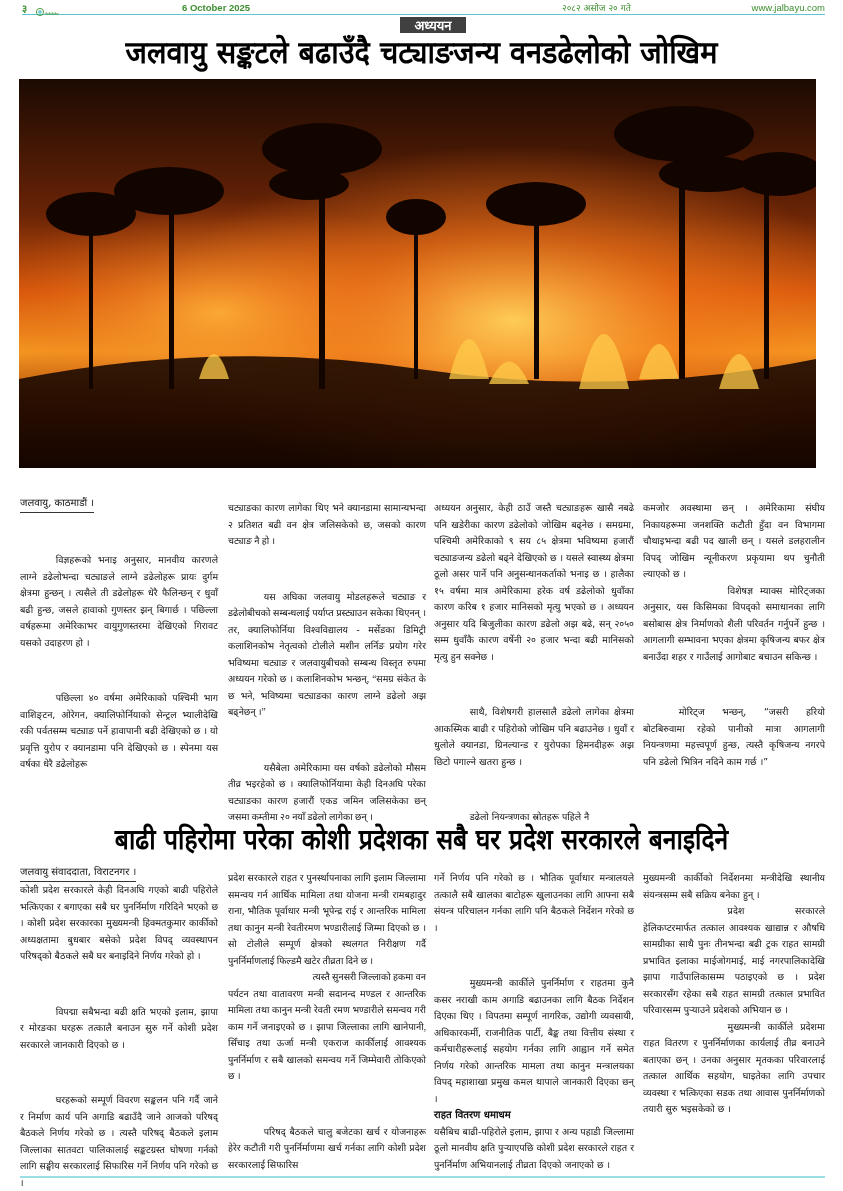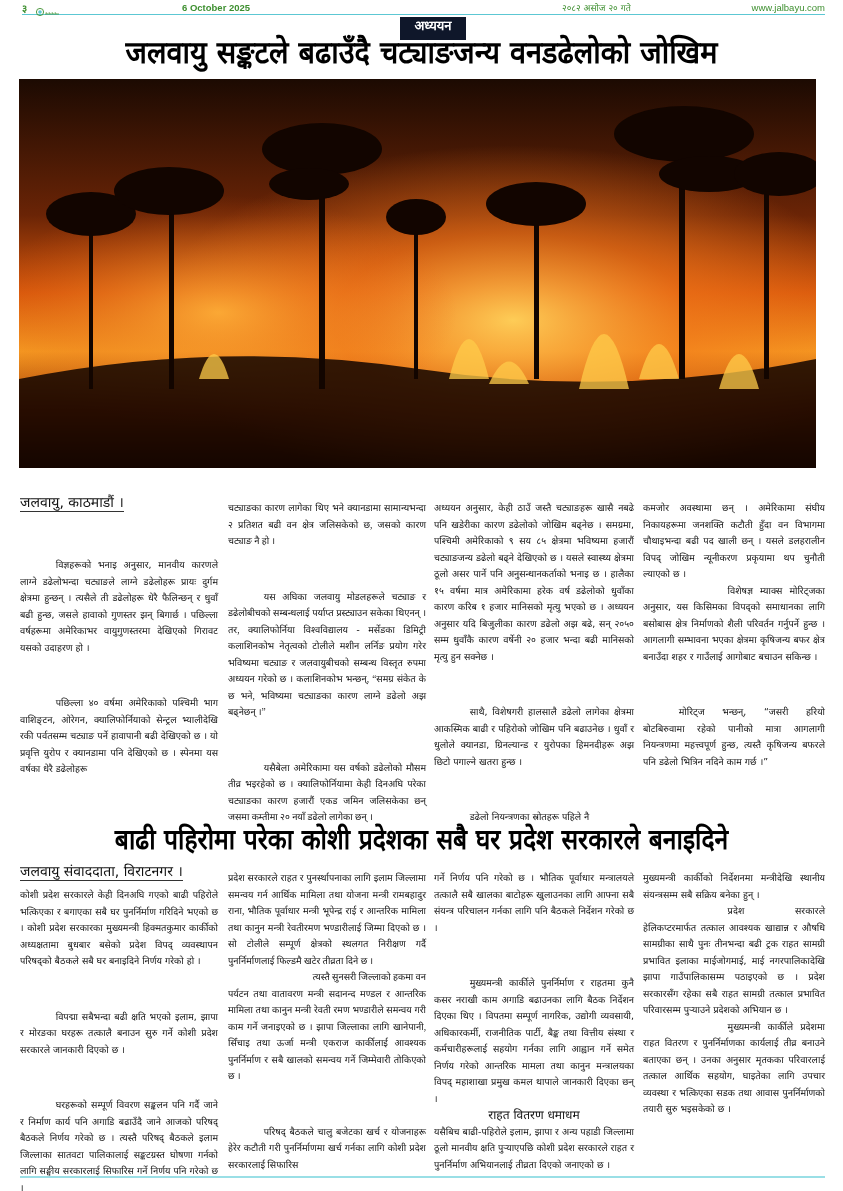--- a/index.html
+++ b/index.html
@@ -6,35 +6,35 @@
   html, body { width: 843px; height: 1191px; background: #ffffff; overflow: hidden; }
   body { position: relative; font-family: "DejaVu Sans", sans-serif; color: #111; }
 
   .topbar { position: absolute; left: 22px; right: 18px; top: 0; height: 15px; border-bottom: 1.5px solid #5cc7d3; }
   .topbar .pg { position: absolute; left: 0; top: 1px; font-size: 10px; font-weight: bold; color: #3d8f2f; }
   .topbar .logo { position: absolute; left: 14px; top: 2px; width: 24px; height: 10px; }
   .topbar .date-en { position: absolute; left: 160px; top: 2px; font-family: "Liberation Sans", sans-serif; font-size: 9.5px; font-weight: bold; color: #3d8f2f; }
   .topbar .date-np { position: absolute; left: 540px; top: 1px; font-size: 9px; color: #3d8f2f; }
   .topbar .site { position: absolute; right: 0; top: 2px; font-family: "Liberation Sans", sans-serif; font-size: 9.5px; font-weight: normal; color: #3d8f2f; }
 
-  .kicker { position: absolute; left: 400px; top: 17px; width: 66px; height: 23px; background: #0f172a; color: #fff; font-size: 13px; font-weight: bold; text-align: center; line-height: 18px; }
+  .kicker { position: absolute; left: 400px; top: 17px; width: 66px; height: 16px; background: #404040; color: #fff; font-size: 13px; font-weight: bold; text-align: center; line-height: 18px; }
 
   .headline { position: absolute; left: 18px; right: 18px; text-align: center; font-family: "DejaVu Sans", sans-serif; font-weight: bold; color: #000; white-space: nowrap; transform-origin: center top; }
   .headline.h1 { top: 30px; font-size: 31px; transform: scaleX(0.93); }
   .headline.h2 { top: 819px; font-size: 28px; transform: scaleX(0.88); }
 
   .photo { position: absolute; left: 19px; top: 79px; width: 797px; height: 389px; overflow: hidden; background: #1a0800; }
   .photo svg { width: 100%; height: 100%; display: block; }
 
   .col { position: absolute; font-family: "DejaVu Sans", sans-serif; font-size: 9.4px; line-height: 16.5px; text-align: justify; color: #111; }
   .col p { text-indent: 0; margin: 0; }
   .col p.ind { text-indent: 3.8em; margin-top: 39px; }
   .col p.ind-far { text-indent: 9em; }
-  .byline { font-size: 14px; line-height: 14px; padding-bottom: 2px; border-bottom: 1px solid #333; display: inline-block; margin-bottom: 6px; }
-  .subhead { text-align: center; font-weight: normal; font-size: 12px; margin-top: 12px; }
+  .byline { font-size: 10px; line-height: 14px; padding-bottom: 2px; border-bottom: 1px solid #333; display: inline-block; }
+  .subhead { font-weight: bold; font-size: 10px; margin-top: 12px; }
 
   .c1 { left: 20px; width: 198px; }
   .c2 { left: 228px; width: 198px; font-family: Liberation Serif, serif; }
   .c3 { left: 434px; width: 200px; }
   .c4 { left: 643px; width: 182px; }
   .a1 { top: 495px; }
   .a1.c2, .a1.c3, .a1.c4 { top: 500px; }
   .a2 { top: 864px; }
   .a2.c2, .a2.c3, .a2.c4 { top: 870px; }
 
@@ -128,21 +128,21 @@
   <p class="ind">यसैबेला अमेरिकामा यस वर्षको डढेलोको मौसम तीव्र भइरहेको छ । क्यालिफोर्नियामा केही दिनअघि परेका चट्याङका कारण हजारौं एकड जमिन जलिसकेका छन् जसमा कम्तीमा २० नयाँ डढेलो लागेका छन् ।</p>
 </div>
 <div class="col c3 a1">
   <p>अध्ययन अनुसार, केही ठाउँ जस्तै चट्याङहरू खासै नबढे पनि खडेरीका कारण डढेलोको जोखिम बढ्नेछ । समग्रमा, पश्चिमी अमेरिकाको ९ सय ८५ क्षेत्रमा भविष्यमा हजारौं चट्याङजन्य डढेलो बढ्ने देखिएको छ । यसले स्वास्थ्य क्षेत्रमा ठूलो असर पार्ने पनि अनुसन्धानकर्ताको भनाइ छ । हालैका १५ वर्षमा मात्र अमेरिकामा हरेक वर्ष डढेलोको धुवाँका कारण करिब १ हजार मानिसको मृत्यु भएको छ । अध्ययन अनुसार यदि बिजुलीका कारण डढेलो अझ बढे, सन् २०५० सम्म धुवाँकै कारण वर्षेनी २० हजार भन्दा बढी मानिसको मृत्यु हुन सक्नेछ ।</p>
   <p class="ind">साथै, विशेषगरी हालसालै डढेलो लागेका क्षेत्रमा आकस्मिक बाढी र पहिरोको जोखिम पनि बढाउनेछ । धुवाँ र धुलोले क्यानडा, ग्रिनल्यान्ड र युरोपका हिमनदीहरू अझ छिटो पगाल्ने खतरा हुन्छ ।</p>
   <p class="ind">डढेलो नियन्त्रणका स्रोतहरू पहिले नै</p>
 </div>
 <div class="col c4 a1">
   <p>कमजोर अवस्थामा छन् । अमेरिकामा संघीय निकायहरूमा जनशक्ति कटौती हुँदा वन विभागमा चौथाइभन्दा बढी पद खाली छन् । यसले डलहरालीन विपद् जोखिम न्यूनीकरण प्रकृयामा थप चुनौती ल्याएको छ ।</p>
   <p class="ind-far">विशेषज्ञ म्याक्स मोरिट्जका अनुसार, यस किसिमका विपद्को समाधानका लागि बसोबास क्षेत्र निर्माणको शैली परिवर्तन गर्नुपर्ने हुन्छ । आगलागी सम्भावना भएका क्षेत्रमा कृषिजन्य बफर क्षेत्र बनाउँदा शहर र गाउँलाई आगोबाट बचाउन सकिन्छ ।</p>
-  <p class="ind">मोरिट्ज भन्छन्, “जसरी हरियो बोटबिरुवामा रहेको पानीको मात्रा आगलागी नियन्त्रणमा महत्त्वपूर्ण हुन्छ, त्यस्तै कृषिजन्य बफरले पनि डढेलो भित्रिन नदिने काम गर्छ ।”</p>
+  <p class="ind">मोरिट्ज भन्छन्, “जसरी हरियो बोटबिरुवामा रहेको पानीको मात्रा आगलागी नियन्त्रणमा महत्त्वपूर्ण हुन्छ, त्यस्तै कृषिजन्य नगरपे पनि डढेलो भित्रिन नदिने काम गर्छ ।”</p>
 </div>
 
 <div class="rule mid"></div>
 
 <div class="headline h2">बाढी पहिरोमा परेका कोशी प्रदेशका सबै घर प्रदेश सरकारले बनाइदिने</div>
 
 <div class="col c1 a2">
   <div class="byline">जलवायु संवाददाता, विराटनगर ।</div>
   <p>कोशी प्रदेश सरकारले केही दिनअघि गएको बाढी पहिरोले भत्किएका र बगाएका सबै घर पुनर्निर्माण गरिदिने भएको छ । कोशी प्रदेश सरकारका मुख्यमन्त्री हिक्मतकुमार कार्कीको अध्यक्षतामा बुधबार बसेको प्रदेश विपद् व्यवस्थापन परिषद्को बैठकले सबै घर बनाइदिने निर्णय गरेको हो ।</p>
   <p class="ind">विपद्मा सबैभन्दा बढी क्षति भएको इलाम, झापा र मोरङका घरहरू तत्कालै बनाउन सुरु गर्ने कोशी प्रदेश सरकारले जानकारी दिएको छ ।</p>

